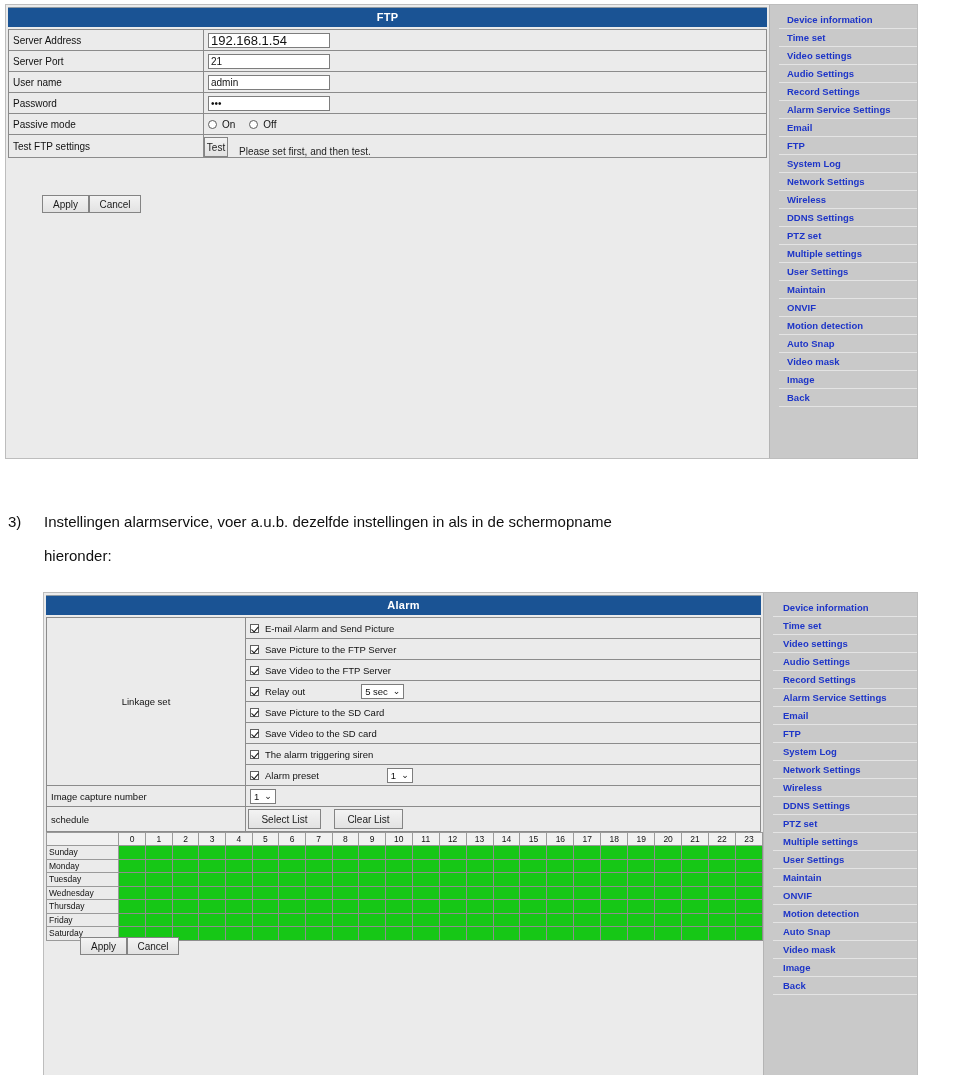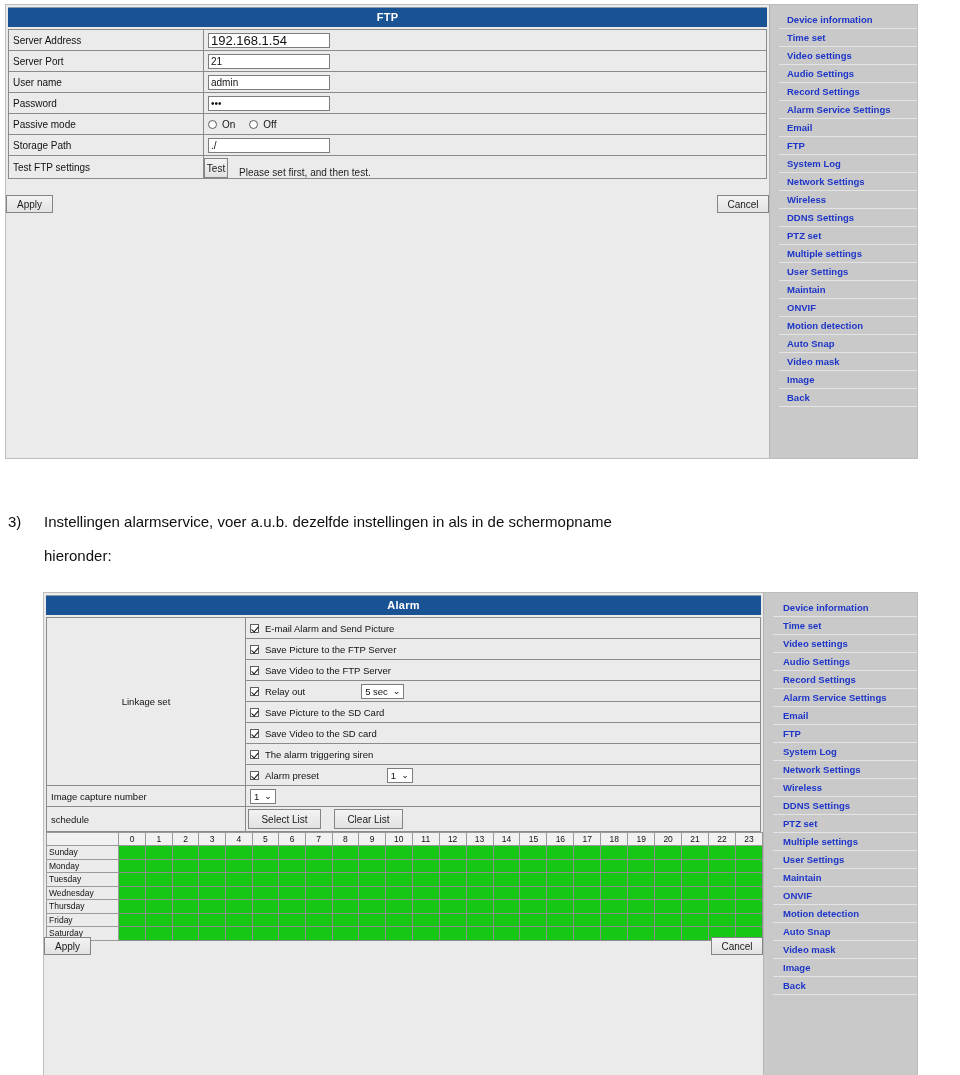--- a/index.html
+++ b/index.html
@@ -108,22 +108,23 @@
     font-family:"Liberation Sans", sans-serif;
     cursor: pointer;
     white-space: nowrap;
   }
 
   .hint { color:#1e1e1e; }
 
   .applyrow {
     position:absolute;
     display:flex;
-    justify-content:space-between;
+    justify-content:flex-start;
     gap: 0;
+    padding-left: 36px;
   }
 
   
   .menu { padding-top: 6px; }
   .menu-item {
     color: #1d35c8;
     font-weight: bold;
     border-bottom: 1px solid #e4e4e4;
     box-sizing: border-box;
     cursor: pointer;
@@ -229,24 +230,20 @@
             <tr>
               <td class="lbl" style="height: 20px;">Passive mode</td>
               <td>
                 <div class="radiowrap" style="font-size: 10px;">
                   <span class="radio on" style="width: 9px; height: 9px;"></span>
                   <span style="margin-right: 10px; margin-left: 1px;">On</span>
                   <span class="radio" style="width: 9px; height: 9px;"></span>
                   <span style="margin-right: 10px; margin-left: 1px;">Off</span>
                 </div>
               </td>
-            </tr>
-            <tr>
-              <td class="lbl" style="height: 20px;">Storage Path</td>
-              <td><input class="txt" type="text" value="./" style="width: 122px; height: 15px; font-size: 10px;"></td>
             </tr>
             <tr>
               <td class="lbl" style="height: 22px;">Test FTP settings</td>
               <td style="padding: 0px;">
                 <div style="display: flex; align-items: flex-end; height: 22px;">
                   <div class="btn" style="width: 24px; height: 20px; line-height: 19px; font-size: 10px; margin-left: 0px;">Test</div>
                   <span class="hint" style="font-size: 10px; margin-left: 11px;">Please set first, and then test.</span>
                 </div>
               </td>
             </tr>

